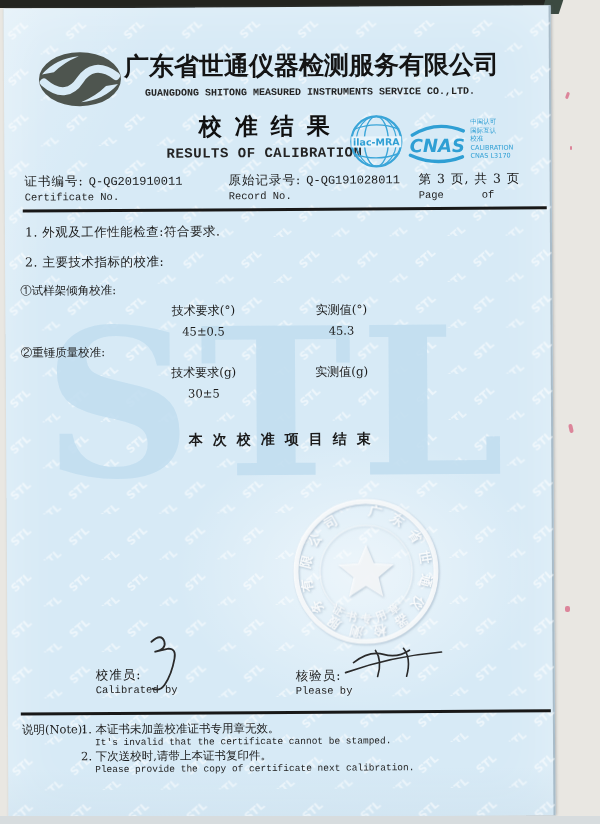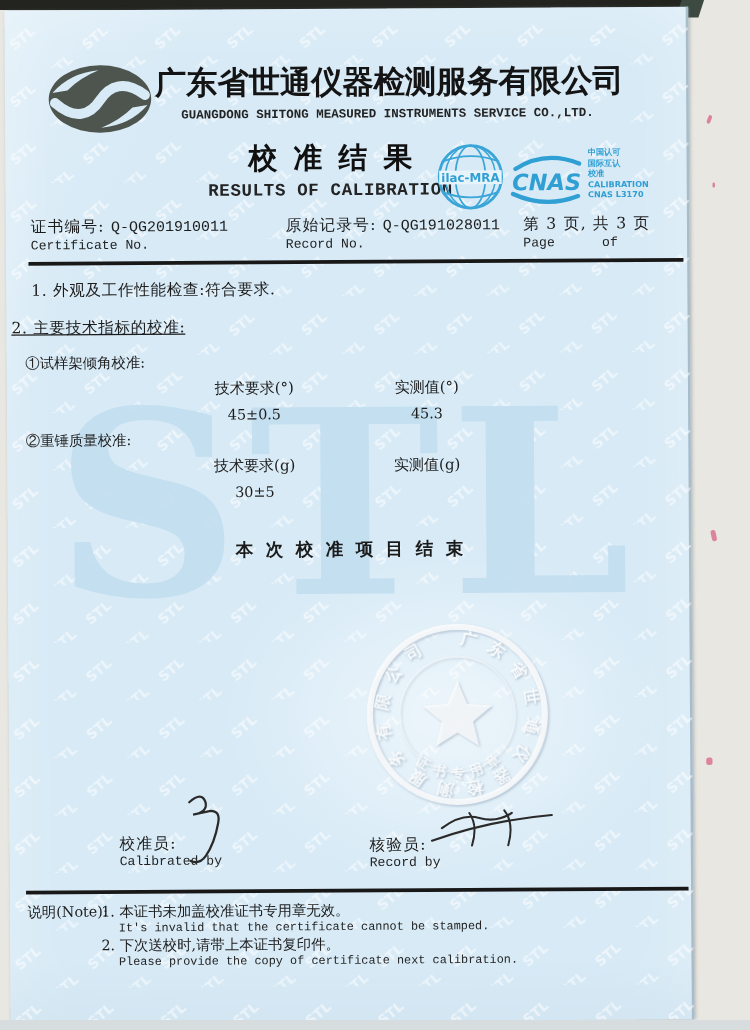--- a/index.html
+++ b/index.html
@@ -37,39 +37,39 @@
   .company    { left:120px; top:42px;  width:372px; text-align:center; }
   .company-cn { font-size:25px; font-weight:bold; white-space:nowrap; color:#141414; }
   .company-en { font-size:10px; margin-top:5px; white-space:nowrap; font-weight:bold; }
   .title-blk  { left:60px;  top:104px; width:400px; text-align:center; }
   .title-cn   { font-size:23px; font-weight:bold; letter-spacing:13px; text-indent:13px; color:#101010; }
   .title-en   { font-size:14px; font-weight:bold; margin-top:3px; letter-spacing:0.5px; }
 
   .ilac-svg { left:344px; top:106px; width:56px; height:58px; }
   .cnas-svg { left:402px; top:116px; width:62px; height:44px; }
   .cnas-txt { left:466px; top:112px; width:78px; font-size:6.5px; line-height:8.5px;
-              color:#2f9fd4; font-weight:bold; font-family:"DejaVu Sans",sans-serif; }
+              color:#2f9fd4; font-weight:normal; font-family:"DejaVu Sans",sans-serif; }
 
   
   .ci      { font-size:12.5px; }
   .ci-cn   { letter-spacing:1px; white-space:nowrap; }
   .ci-val  { font-family:"Liberation Mono", monospace; font-size:12px; letter-spacing:0;text-align:center; }
   .ci-en   { font-size:10.5px; margin-top:1px; }
   .ci1 { left:20px;  top:165px; }
   .ci2 { left:224px; top:165px; }
   .ci3 { left:414px; top:165px; }
   .pre { white-space:pre; }
 
   .rule1 { left:18px; top:201px; width:524px; height:3px; background:#181818; }
   .rule2 { left:13px; top:704px; width:530px; height:3px; background:#181818; }
 
   
   .bodytxt { font-size:12.5px; letter-spacing:0.5px; white-space:nowrap; }
   .item1 { left:20px; top:216px; }
-  .item2 { left:4px; top:246px;text-decoration:underline; }
+  .item2 { left:20px; top:246px; }
   .sub   { font-size:11.5px; }
   .sub1  { left:15px; top:275px; }
   .sub2  { left:15px; top:337px; }
   .tcell { width:140px; text-align:center; font-size:12px; white-space:nowrap; }
   .t1h1 { left:128px; top:295px; } .t1h2 { left:266px; top:295px; }
   .t1v1 { left:128px; top:317px; font-size:11.5px; } .t1v2 { left:266px; top:317px; font-size:11.5px; }
   .t2h1 { left:128px; top:357px; } .t2h2 { left:266px; top:357px; }
   .t2v1 { left:128px; top:379px; font-size:11.5px; } .t2v2 { left:266px; top:379px; font-size:11.5px; }
   .endline { left:0; top:424px; width:547px; text-align:center; font-size:14px;
              font-weight:bold; letter-spacing:10px; text-indent:10px; color:#1a1a1a; }
@@ -205,21 +205,21 @@
         <textPath href="#seal-inner-path" startOffset="8">证书专用章</textPath>
       </text>
     </svg>
 
     <div class="layer sig-label cn s1l">校准员:</div>
     <div class="layer sig-en en s1e">Calibrated by</div>
     <svg class="layer sig1-svg" viewBox="0 0 76 62">
       <path d="M26 10 q10 -9 13 0 q2 8 -10 10 l14 -3 q8 0 6 10 q-3 16 -10 26 q-5 7 -12 4" stroke="#2a2a2a" stroke-width="1.8" fill="none" stroke-linecap="round"></path>
     </svg>
     <div class="layer sig-label cn s2l">核验员:</div>
-    <div class="layer sig-en en s2e">Record by</div>
+    <div class="layer sig-en en s2e">Please by</div>
     <svg class="layer sig2-svg" viewBox="0 0 104 42">
       <path d="M12 20 q16 -12 30 -8 q14 4 26 -4" stroke="#2a2a2a" stroke-width="1.7" fill="none" stroke-linecap="round"></path>
       <path d="M34 8 q7 10 2 26 M62 6 q8 10 3 28" stroke="#2a2a2a" stroke-width="1.6" fill="none" stroke-linecap="round"></path>
       <path d="M4 30 q46 -16 96 -20" stroke="#2a2a2a" stroke-width="1.7" fill="none" stroke-linecap="round"></path>
     </svg>
 
     <div class="layer rule2"></div>
 
     <div class="notes">
       <div class="layer cnl cn nl">说明(Note):</div>

